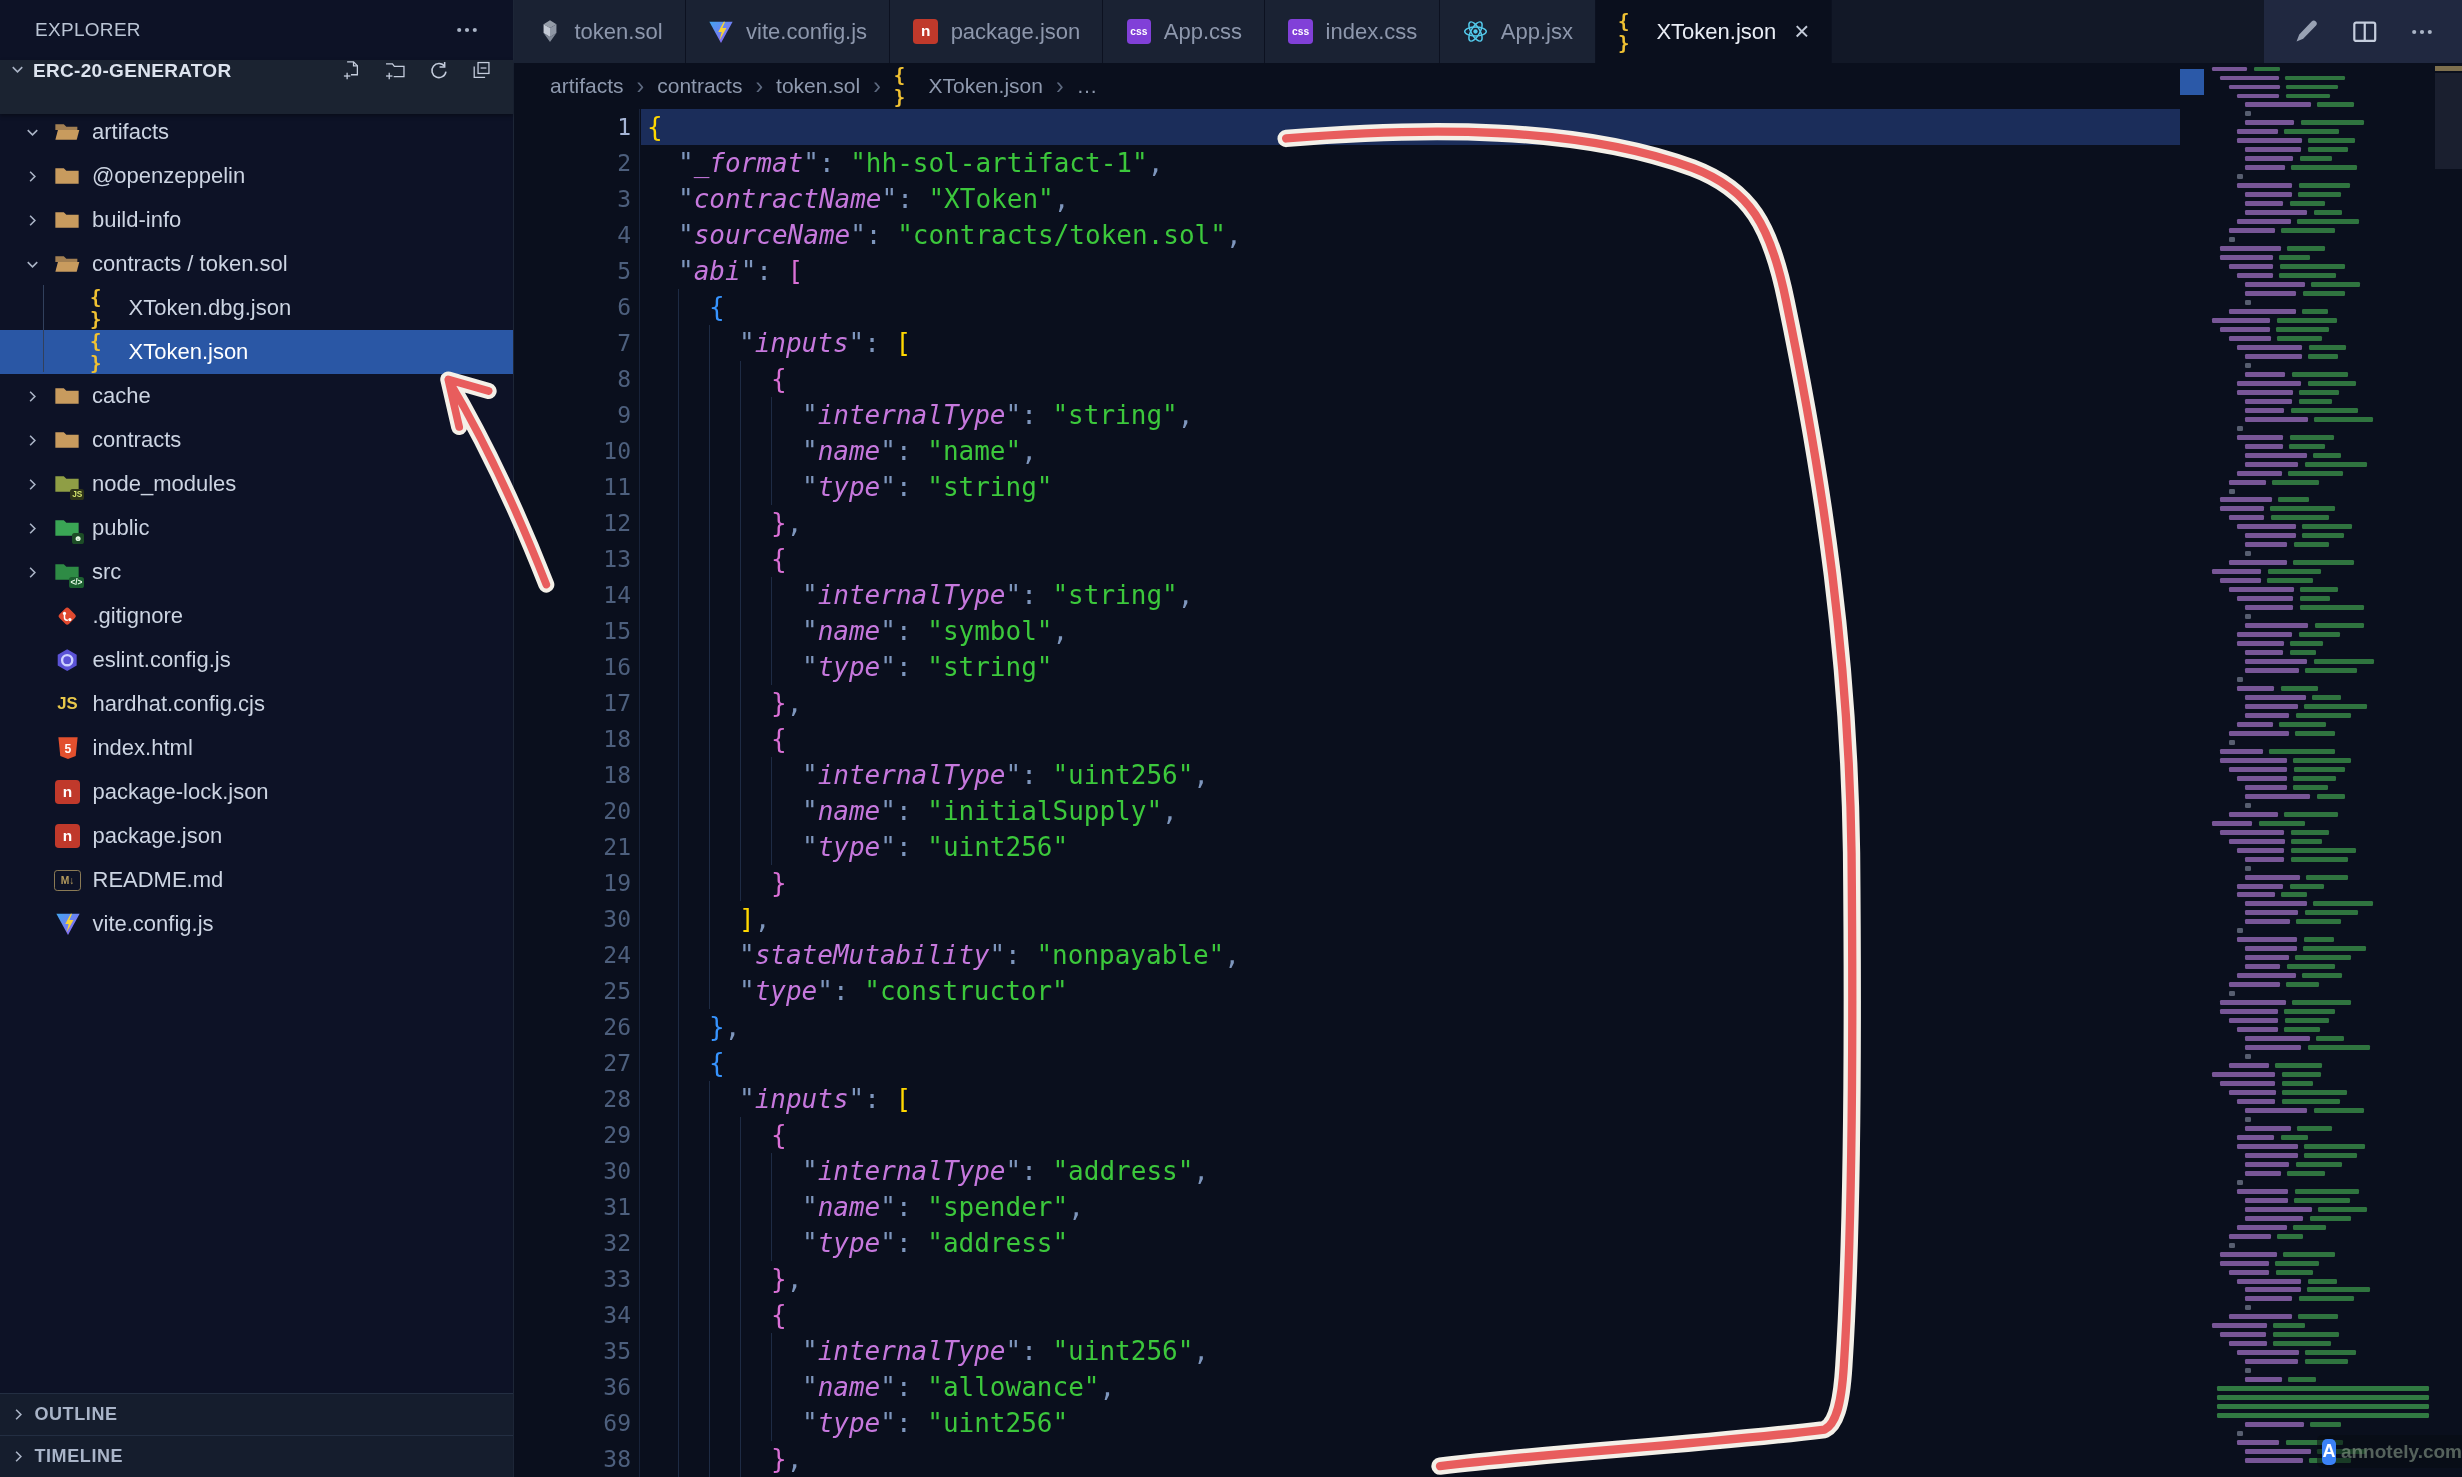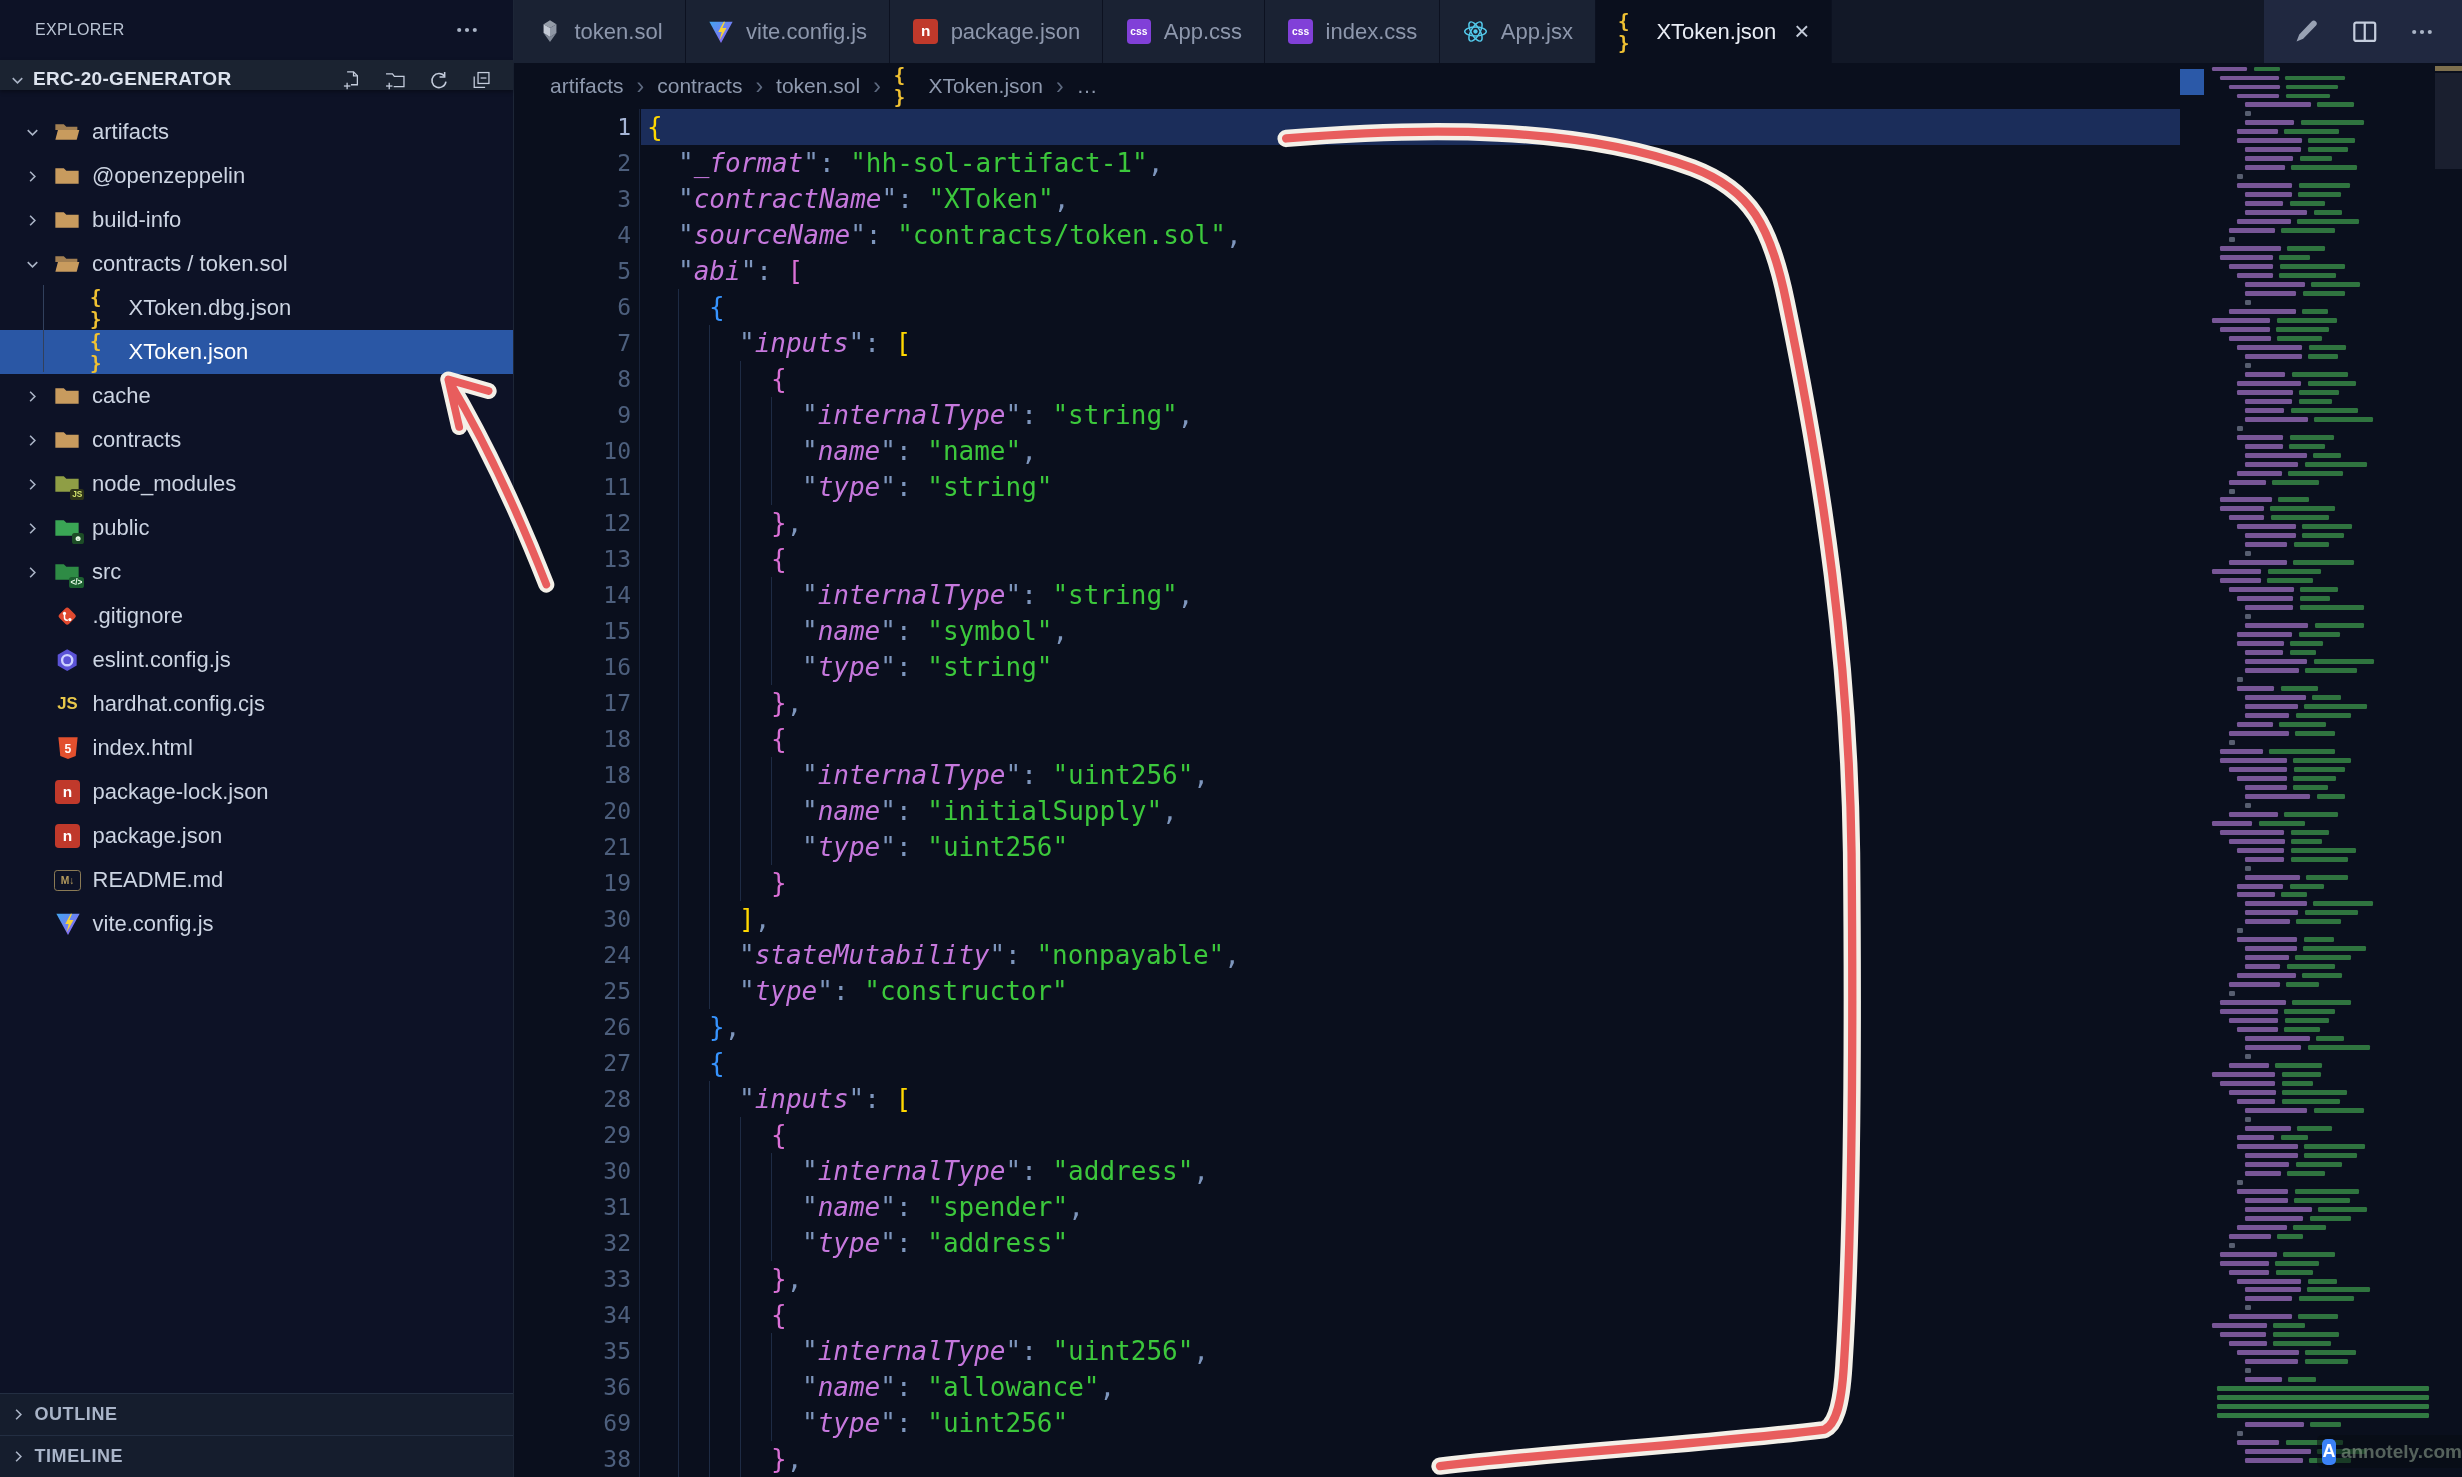--- a/index.html
+++ b/index.html
@@ -1,23 +1,23 @@
 <!DOCTYPE html>
 <html style="--key: #c678dd; --str: #3cc83c; --punct: #7e96bd; --lnc: #4d5f7d; --alnc: #a6b5d6; --clbg: #1b2d5a;font-size:10.3px"><head>
 <meta charset="utf-8">
 <style>
   html,body{margin:0;padding:0;width:2462px;height:1477px;background:#0a0f1d;overflow:hidden;
     font-family:"Liberation Sans",sans-serif;-webkit-font-smoothing:antialiased;position:relative;}
   .abs{position:absolute;}
   
   #sidebar{left:0;top:0;width:513px;height:1477px;background:#0d1226;border-right:1.3px solid #1d2637;}
   #explorer-head{left:0;top:0;width:513px;height:60px;display:flex;align-items:center;}
-  #explorer-title{margin-left:35px;font-size:16px;color:#bac4d4;letter-spacing:0.3px;}
+  #explorer-title{margin-left:35px;font-size:19px;color:#bac4d4;letter-spacing:0.3px;}
   #explorer-more{margin-left:auto;margin-right:33px;}
-  #section-head{left:0;top:60px;width:513px;height:30px;background:#1b2331;display:flex;align-items:flex-end;box-shadow:0 1.9px 3.8px rgba(0,0,0,.35);}
+  #section-head{left:0;top:60px;width:513px;height:54px;background:#1b2331;display:flex;align-items:flex-start;box-shadow:0 1.9px 3.8px rgba(0,0,0,.35);}
   #section-label{font-size:19px;font-weight:700;color:#dde4ef;letter-spacing:0.3px;margin-left:6.4px;}
   #section-actions{margin-left:auto;margin-right:22px;display:flex;gap:22px;align-items:center;}
   #tree{left:0;top:110px;width:513px;}
   .trow{height:44px;display:flex;align-items:center;gap:11.5px;font-size:22px;color:#ccd4e2;position:relative;}
   .trow.sel{background:#2a57a5;color:#ffffff;}
   .tlabel{white-space:nowrap;}
   #tree-guide{left:43px;width:1.3px;background:#31405c;}
   .ficon{position:relative;width:27px;height:26px;display:inline-flex;align-items:center;justify-content:center;flex:0 0 auto;}
   .ov{position:absolute;right:-3.8px;bottom:-2.6px;font-size:8.3px;font-weight:700;padding:0.6px 1.9px;border-radius:2.6px;line-height:1.1;}
   .sq{display:inline-flex;align-items:center;justify-content:center;width:24.4px;height:24.4px;border-radius:3.8px;font-weight:700;font-size:14px;}

